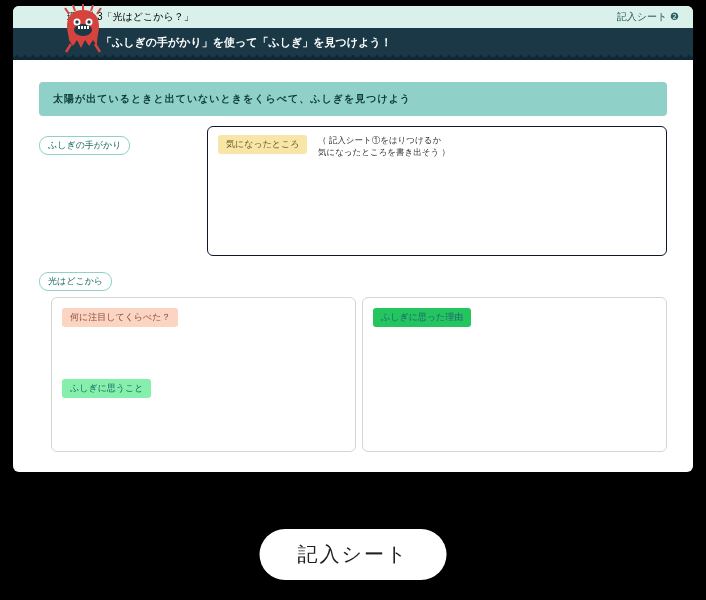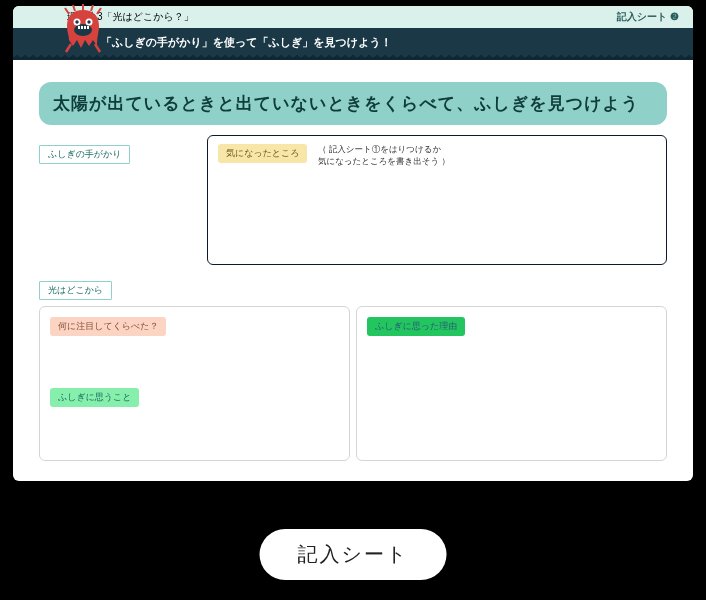--- a/index.html
+++ b/index.html
@@ -51,33 +51,33 @@
     .monster {
       position: absolute;
       left: 46px;
       top: 4px;
       z-index: 5;
     }
     .content { padding: 22px 26px 20px; }
     .prompt-box {
       background: #8fd1c9;
       color: #0f3b38;
-      font-size: 17px;
+      font-size: 10px;
       font-weight: 600;
       padding: 10px 14px;
-      border-radius: 12px;
+      border-radius: 4px;
       letter-spacing: 1px;
     }
     .section { margin-top: 14px; }
     .section-label {
       display: inline-block;
       font-size: 9px;
       color: #1a6b62;
       border: 1px solid #8fd1c9;
-      border-radius: 1px;
+      border-radius: 9px;
       padding: 2px 8px;
       background: #fff;
     }
     .clue-wrap {
       display: flex;
       gap: 28px;
       align-items: flex-start;
     }
     .clue-box {
       flex: 1;
@@ -106,20 +106,21 @@
       margin-left: 6px;
       line-height: 1.4;
       vertical-align: top;
     }
     .hint-paren::before { content: "（ "; }
     .hint-paren::after  { content: " ）"; }
     .two-col {
       display: flex;
       gap: 6px;
       margin-top: 6px;
+      margin-left: 12px;
     }
     .col-box {
       flex: 1;
       border: 1px solid #d5d5d5;
       border-radius: 6px;
       padding: 10px;
       min-height: 155px;
     }
     .inner-tag-row { margin-bottom: 52px; }
     .caption-pill {
@@ -131,21 +132,20 @@
       border-radius: 999px;
       padding: 12px 38px;
       font-size: 20px;
       font-weight: 500;
       letter-spacing: 2px;
       color: #222;
     }
     .topbar-right {
       font-size: 10px;
       color: #2b5e5e;
-      font-weight: bold;
     }
     .sheet-holder { position: relative; }
     .label-col { width: 140px; padding-top: 4px; }
   </style>
 </head>
 <body>
 
 <div class="sheet-holder">
   <div class="sheet">
 

